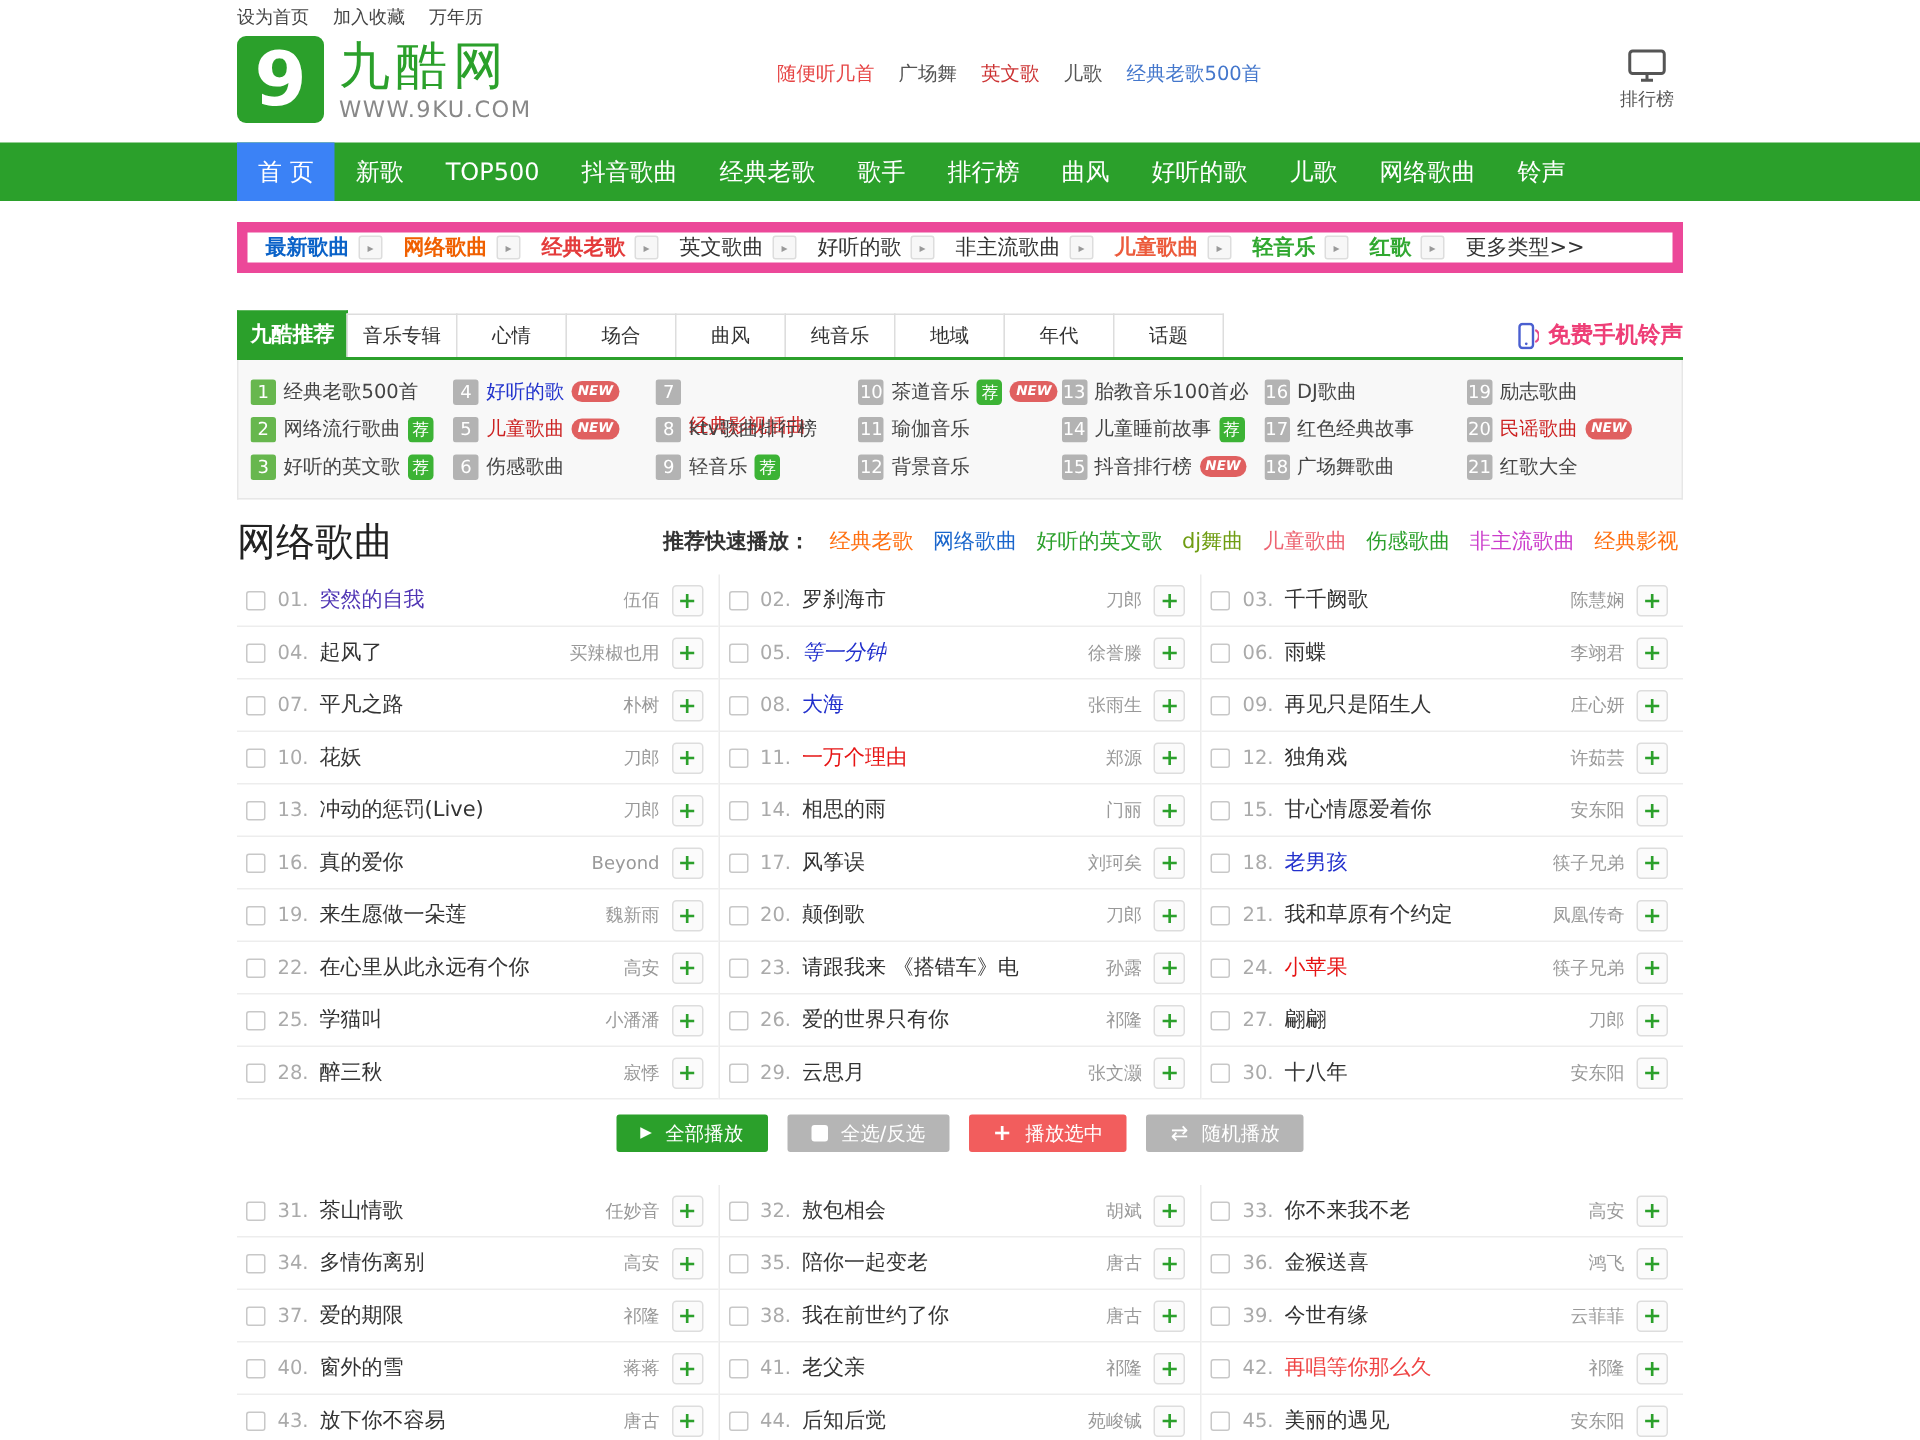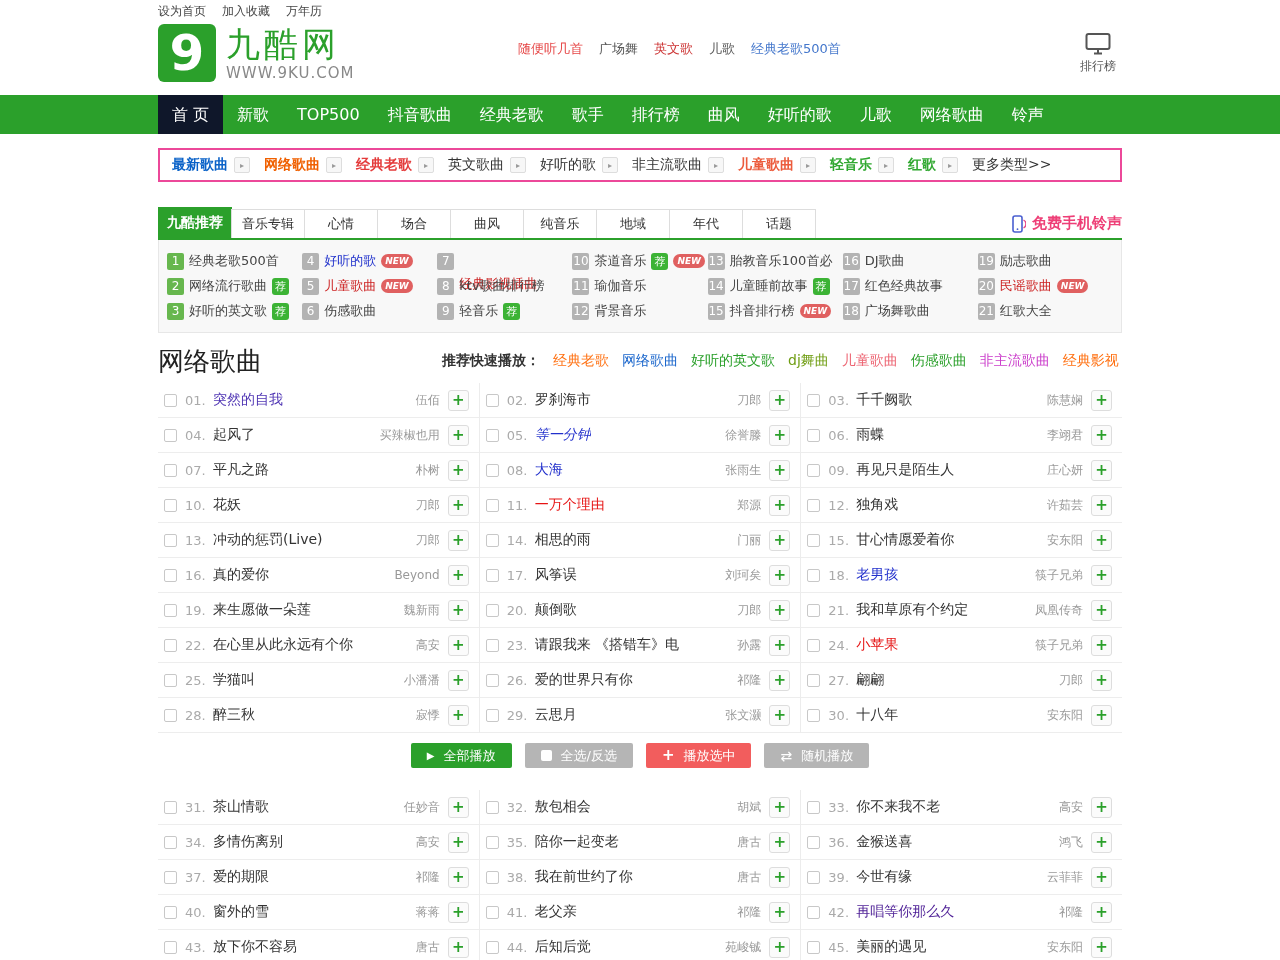--- a/index.html
+++ b/index.html
@@ -30,24 +30,24 @@
     display:flex; align-items:center; justify-content:center; gap:6px; cursor:pointer; }
   .search-links { margin-top:9px; font-size:13px; display:flex; gap:16px;padding-left:28px; }
   .search-link { cursor:pointer; }
   .ranking { position:absolute; right:6px; top:9px; text-align:center; color:#555; font-size:12px; cursor:pointer; }
   .ranking svg { display:block; margin:0 auto 2px auto; }
 
   
   .nav { background:#2ba02b; height:39px; }
   .nav-inner { width:964px; margin:0 auto; display:flex; }
   .nav-item { color:#fff; font-size:16px; line-height:39px; padding:0 14px; cursor:pointer; white-space:nowrap; }
-  .nav-item.active { background:#0f172a; }
-
-  
-  .subnav { margin-top:14px; border:2px solid #ec4899; height:34px; display:flex; align-items:center; padding:0 12px; }
+  .nav-item.active { background:#3b82f6; }
+
+  
+  .subnav { margin-top:14px; border:7px solid #ec4899; height:34px; display:flex; align-items:center; padding:0 12px; }
   .subnav-item { display:flex; align-items:center; margin-right:14px; }
   .subnav-label { font-size:14px; cursor:pointer; white-space:nowrap; }
   .subnav-arrow { width:16px; height:16px; border:1px solid #ddd; background:#f7f7f7; border-radius:2px;
     margin-left:6px; font-size:8px; color:#999; display:flex; align-items:center; justify-content:center; cursor:pointer; }
 
   
   .tabs { margin-top:8px; display:flex; border-bottom:2px solid #2ba02b; align-items:flex-end; }
   .tab { width:74px; height:29px; border:1px solid #ddd; border-bottom:none; margin-left:-1px; font-size:13px;
     color:#333; display:flex; align-items:center; justify-content:center; background:#fff; cursor:pointer; }
   .tab:first-child { margin-left:0; }
@@ -674,21 +674,21 @@
       <div class="song-row">
         <span class="song-check"></span>
         <span class="song-num">39.</span>
         <span class="song-title" style="color: rgb(51, 51, 51);">今世有缘</span>
         <span class="song-artist">云菲菲</span>
         <span class="song-add">+</span>
       </div>
       <div class="song-row">
         <span class="song-check"></span>
         <span class="song-num">42.</span>
-        <span class="song-title" style="color: #4c1d95;">再唱等你那么久</span>
+        <span class="song-title" style="color: #ef4444;">再唱等你那么久</span>
         <span class="song-artist">祁隆</span>
         <span class="song-add">+</span>
       </div>
       <div class="song-row">
         <span class="song-check"></span>
         <span class="song-num">45.</span>
         <span class="song-title" style="color: rgb(51, 51, 51);">美丽的遇见</span>
         <span class="song-artist">安东阳</span>
         <span class="song-add">+</span>
       </div>

